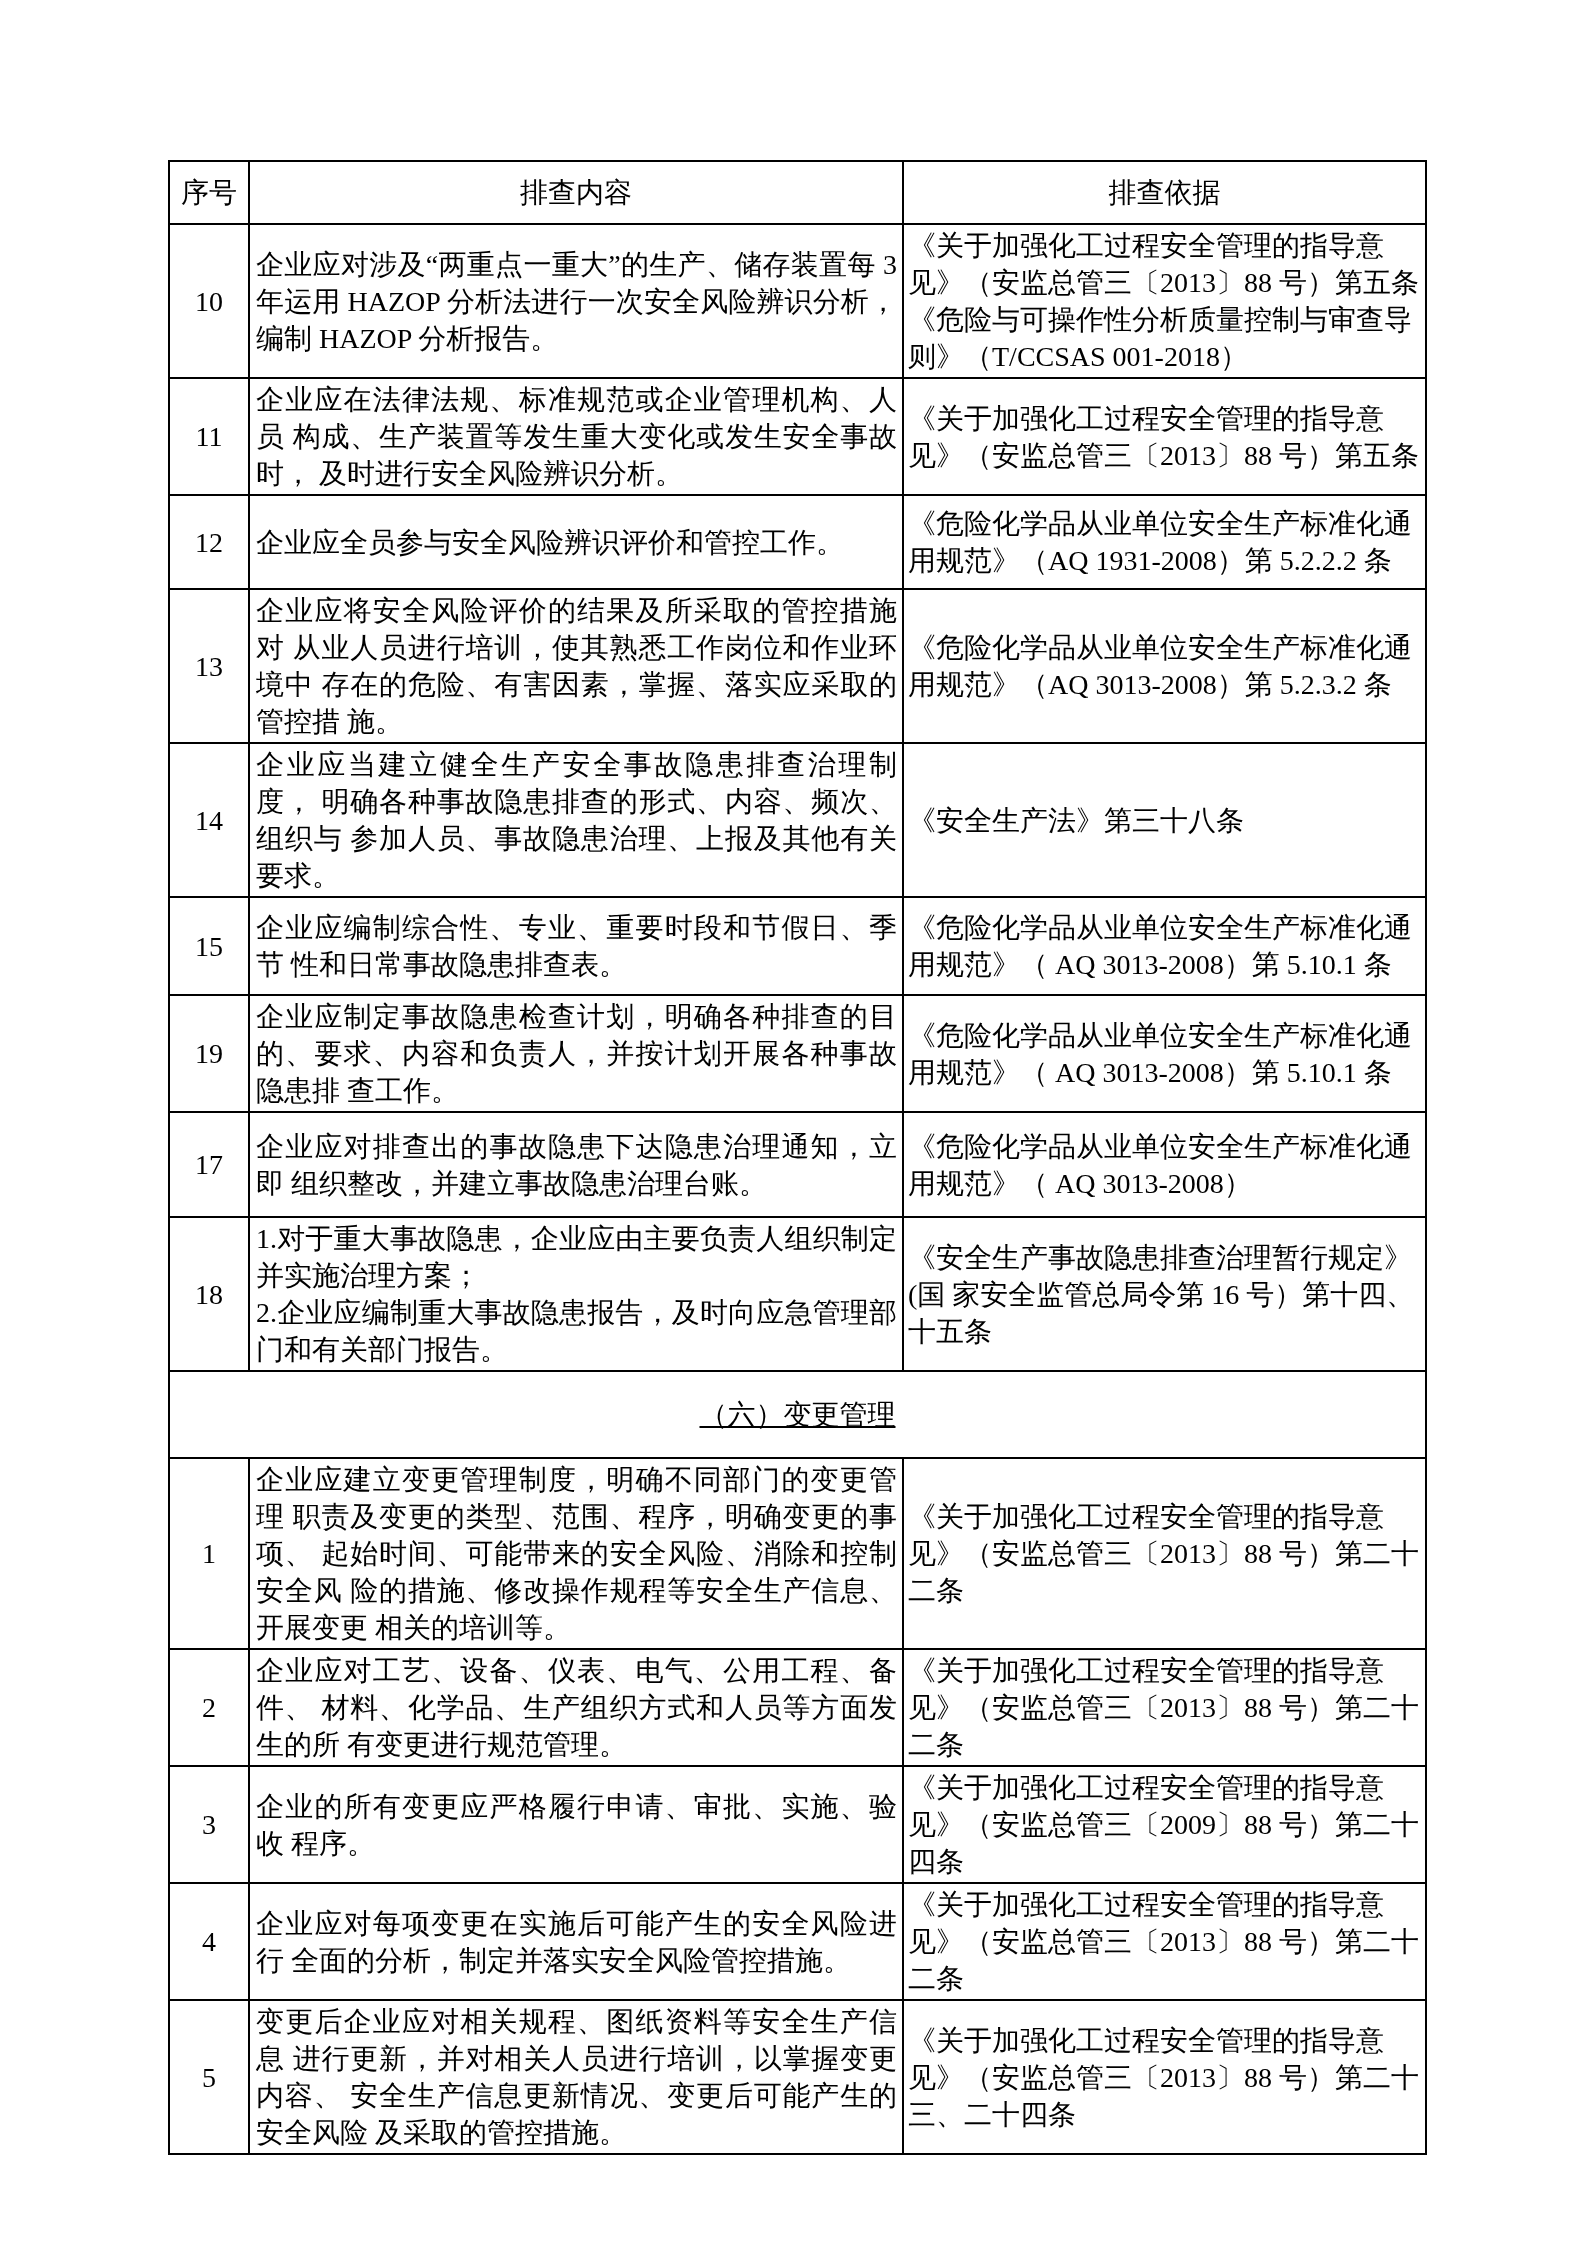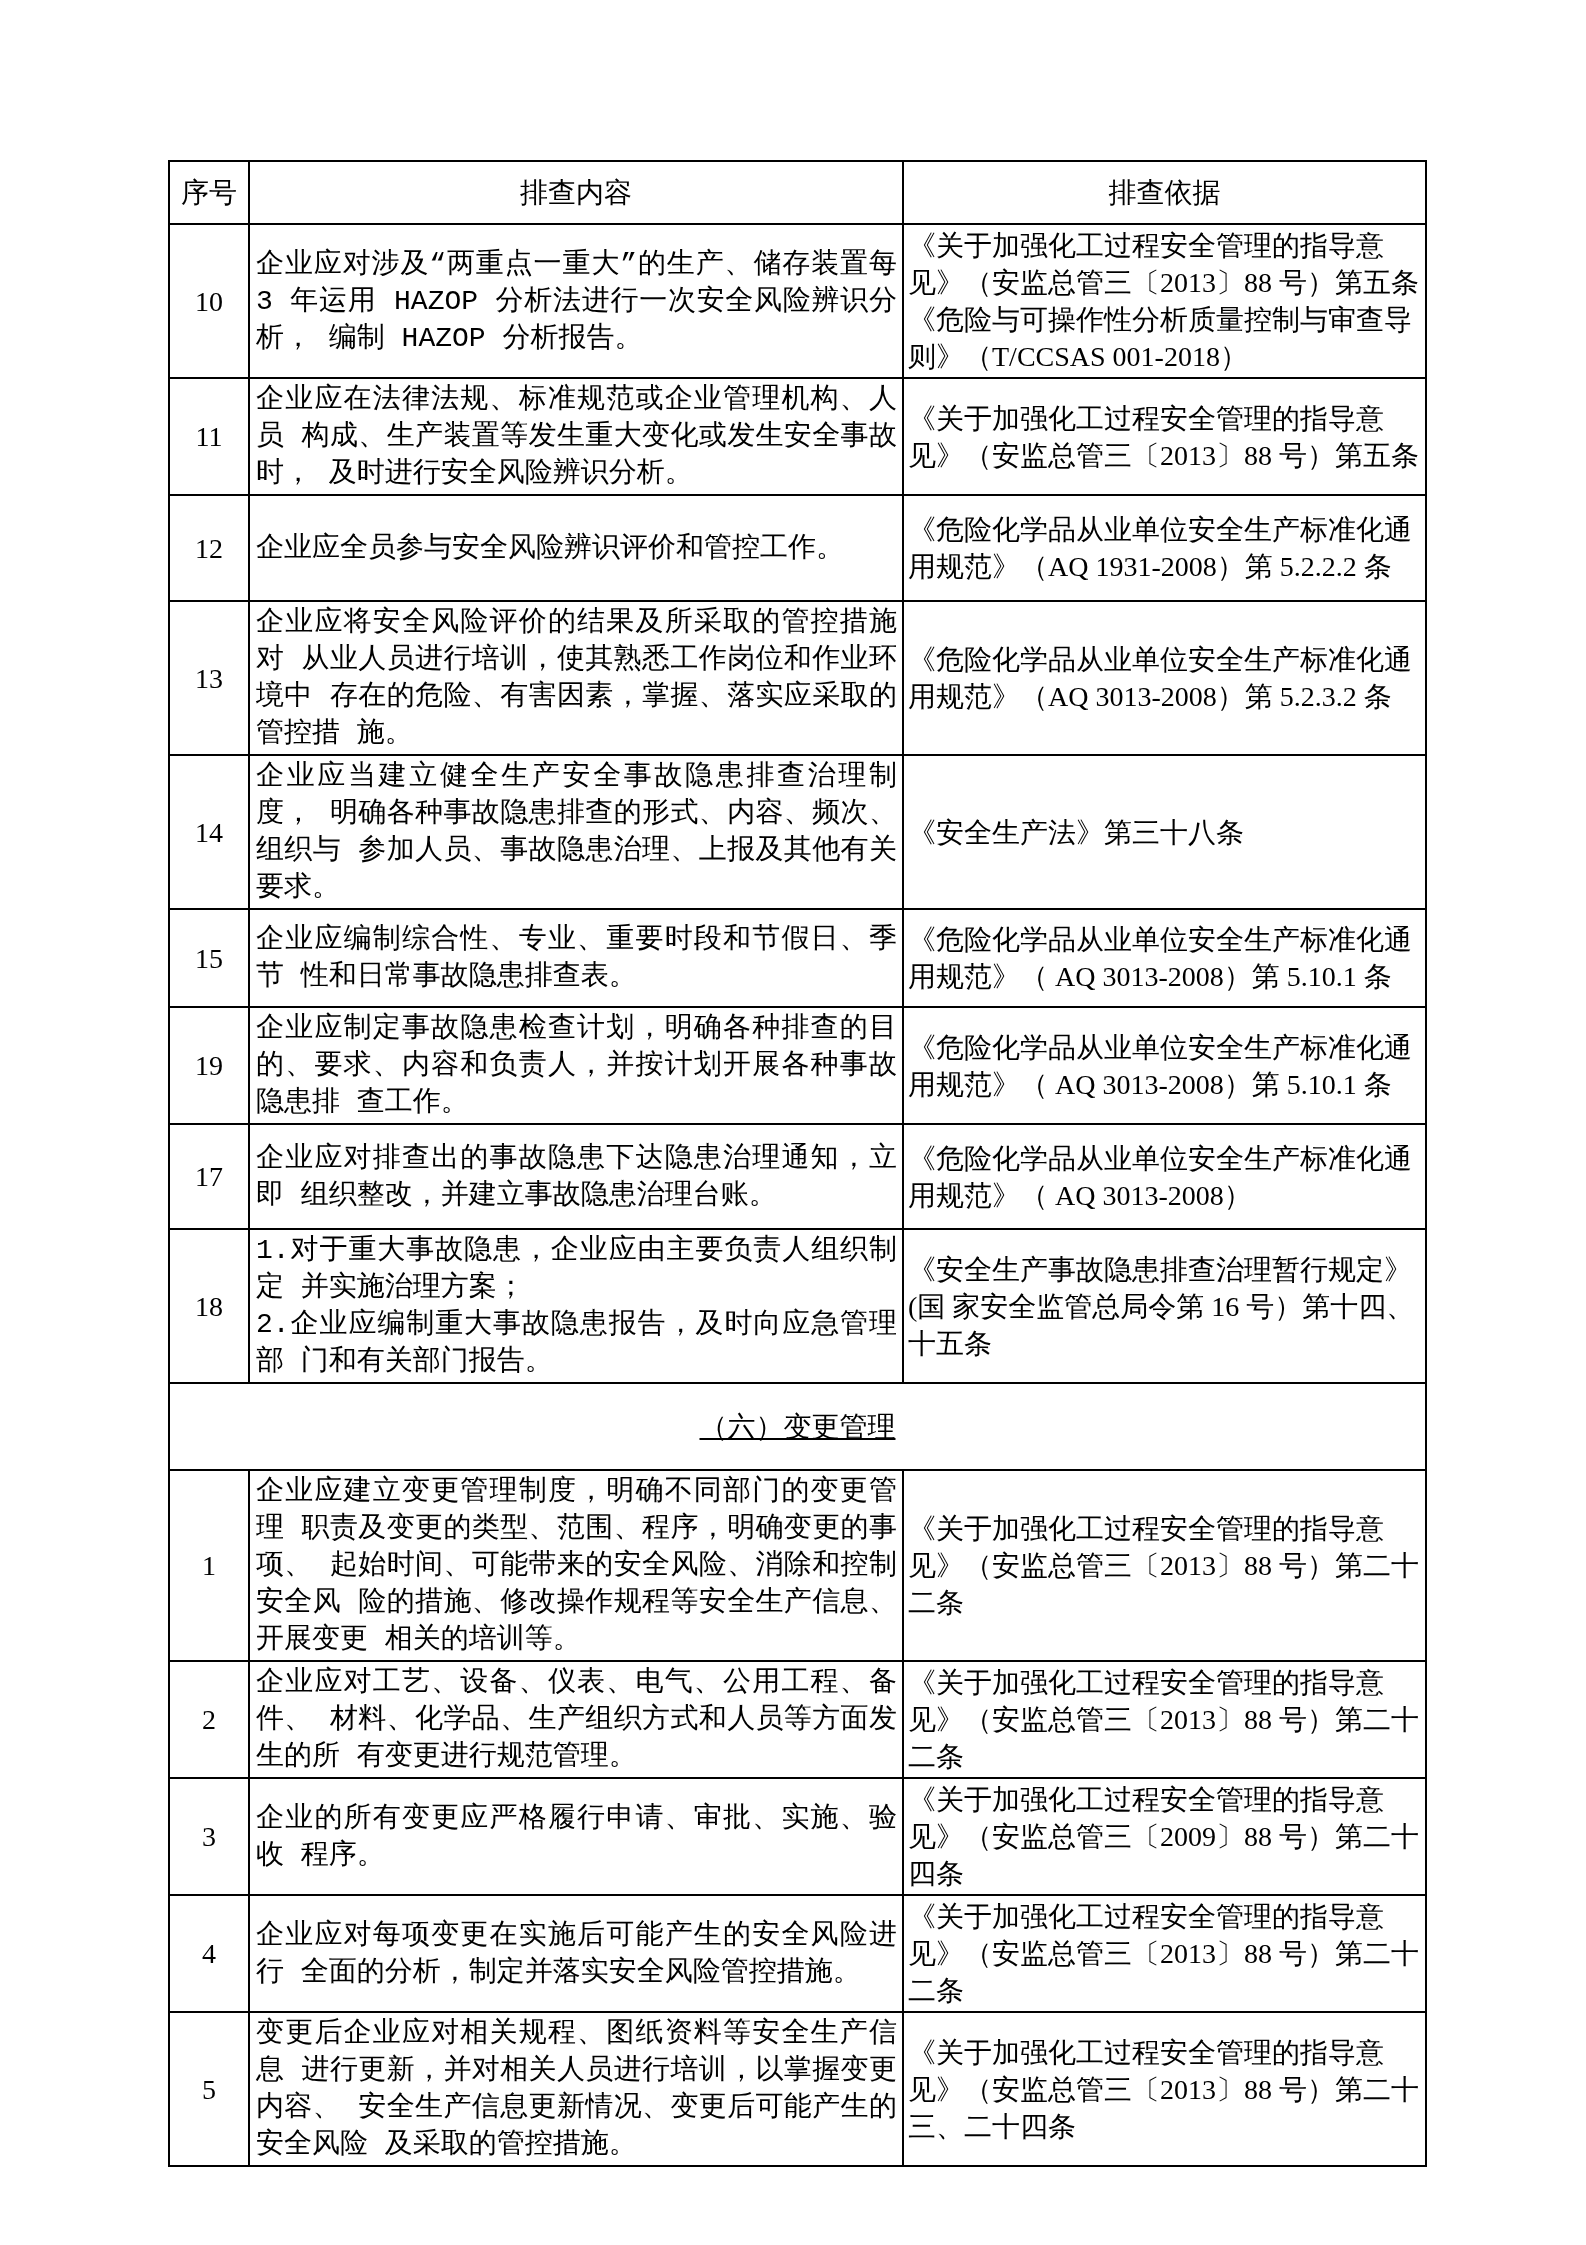--- a/index.html
+++ b/index.html
@@ -39,21 +39,20 @@
     padding: 0 16px;
   }
   th.hdr {
     text-align: center;
     padding: 0 4px;
   }
   td.content {
     text-align: justify;
     padding: 2px 5px 2px 6px;
     white-space: pre-wrap;
-    font-family: Liberation Mono, monospace;
   }
   td.basis {
     text-align: left;
     padding: 2px 5px 2px 4px;
     white-space: pre-wrap;
   }
   td.section {
     text-align: center;
     padding: 12px 4px;
     text-decoration: underline;
@@ -80,21 +79,21 @@
         <td class="num">10</td>
         <td class="content">企业应对涉及“两重点一重大”的生产、储存装置每 3 年运用 HAZOP 分析法进行一次安全风险辨识分析， 编制 HAZOP 分析报告。</td>
         <td class="basis">《关于加强化工过程安全管理的指导意 见》（安监总管三〔2013〕88 号）第五条
 《危险与可操作性分析质量控制与审查导 则》（T/CCSAS 001-2018）</td>
       </tr>
       <tr style="height:107px">
         <td class="num">11</td>
         <td class="content">企业应在法律法规、标准规范或企业管理机构、人员 构成、生产装置等发生重大变化或发生安全事故时， 及时进行安全风险辨识分析。</td>
         <td class="basis">《关于加强化工过程安全管理的指导意 见》（安监总管三〔2013〕88 号）第五条</td>
       </tr>
-      <tr style="height:106px">
+      <tr style="height:94px">
         <td class="num">12</td>
         <td class="content">企业应全员参与安全风险辨识评价和管控工作。</td>
         <td class="basis">《危险化学品从业单位安全生产标准化通 用规范》（AQ 1931-2008）第 5.2.2.2 条</td>
       </tr>
       <tr style="height:149px">
         <td class="num">13</td>
         <td class="content">企业应将安全风险评价的结果及所采取的管控措施对 从业人员进行培训，使其熟悉工作岗位和作业环境中 存在的危险、有害因素，掌握、落实应采取的管控措 施。</td>
         <td class="basis">《危险化学品从业单位安全生产标准化通 用规范》（AQ 3013-2008）第 5.2.3.2 条</td>
       </tr>
       <tr style="height:113px">

